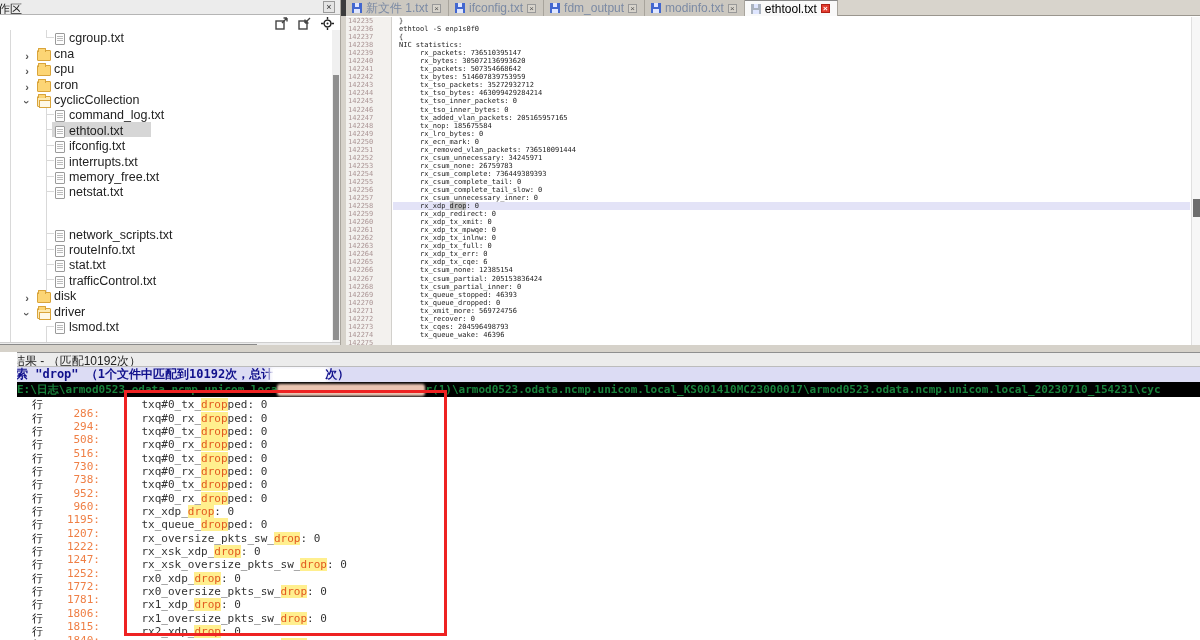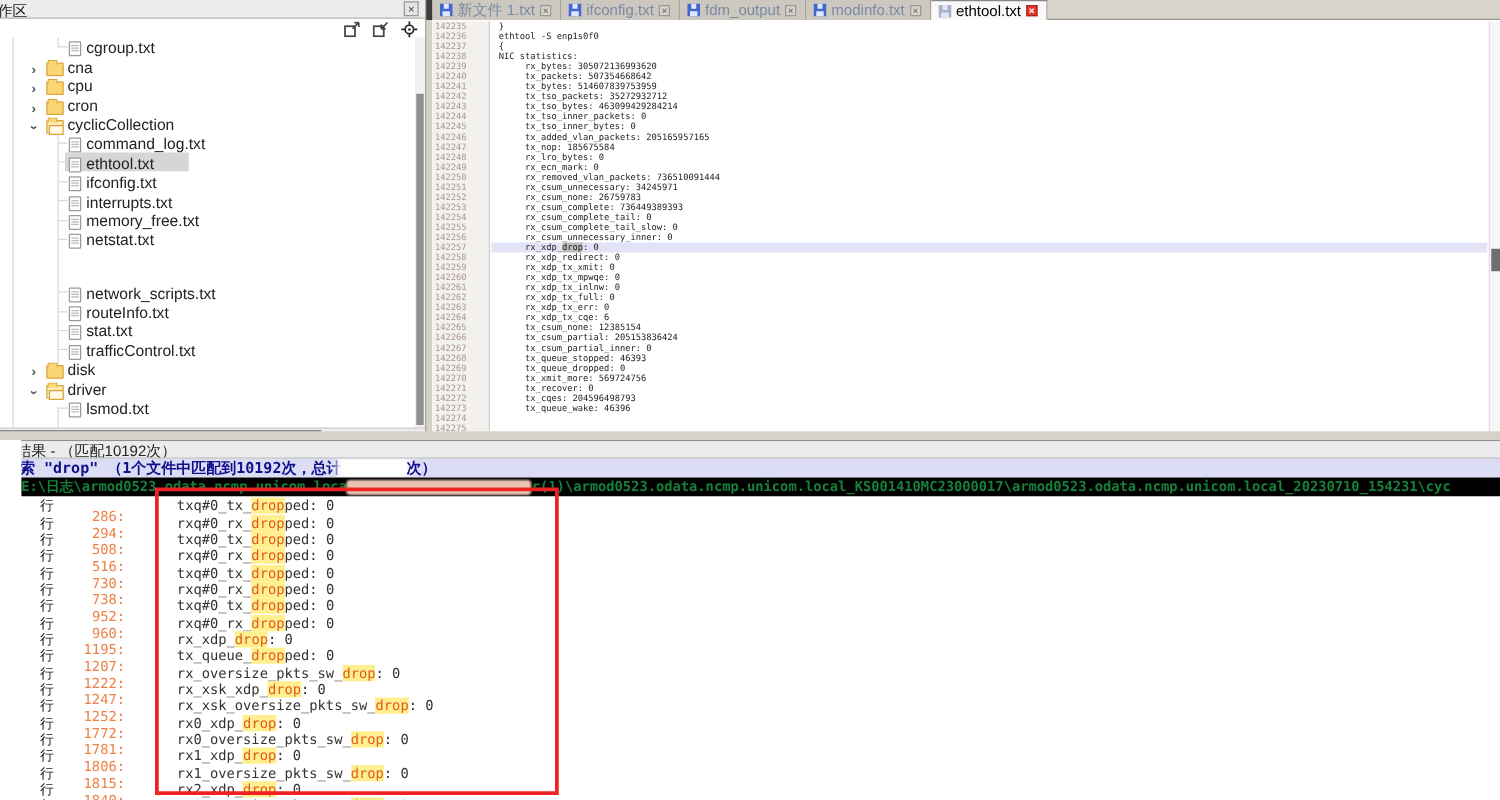--- a/index.html
+++ b/index.html
@@ -291,20 +291,21 @@
         <div class="gut-num">142272</div>
         <div class="gut-num">142273</div>
         <div class="gut-num">142274</div>
         <div class="gut-num">142275</div>
       </div>
     <div class="code" id="code">
         <div class="code-line">}</div>
         <div class="code-line">ethtool -S enp1s0f0</div>
         <div class="code-line">{</div>
         <div class="code-line">NIC statistics:</div>
+        <div class="code-line">     rx_packets: 736510395147</div>
         <div class="code-line">     rx_bytes: 305072136993620</div>
         <div class="code-line">     tx_packets: 507354668642</div>
         <div class="code-line">     tx_bytes: 514607839753959</div>
         <div class="code-line">     tx_tso_packets: 35272932712</div>
         <div class="code-line">     tx_tso_bytes: 463099429284214</div>
         <div class="code-line">     tx_tso_inner_packets: 0</div>
         <div class="code-line">     tx_tso_inner_bytes: 0</div>
         <div class="code-line">     tx_added_vlan_packets: 205165957165</div>
         <div class="code-line">     tx_nop: 185675584</div>
         <div class="code-line">     rx_lro_bytes: 0</div>

